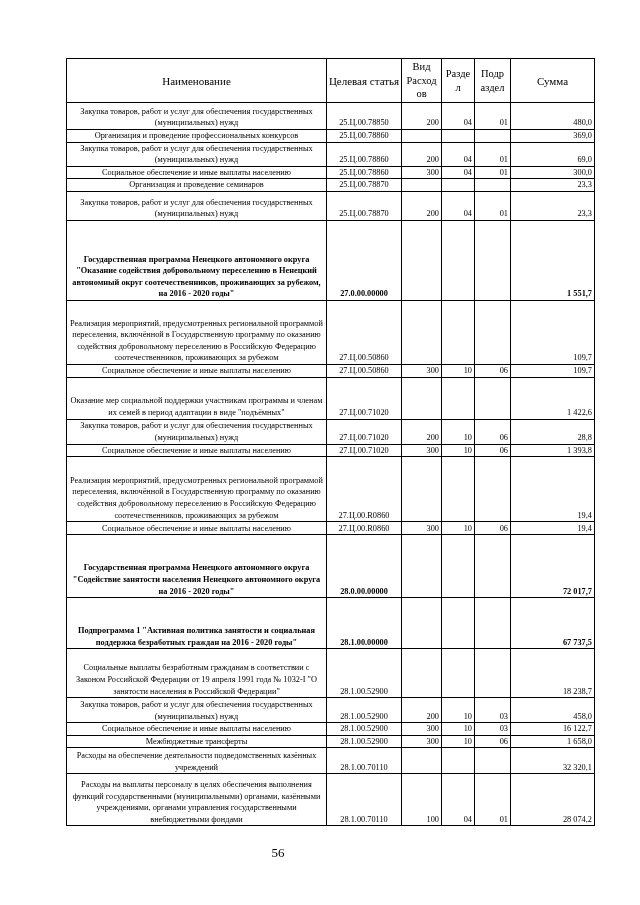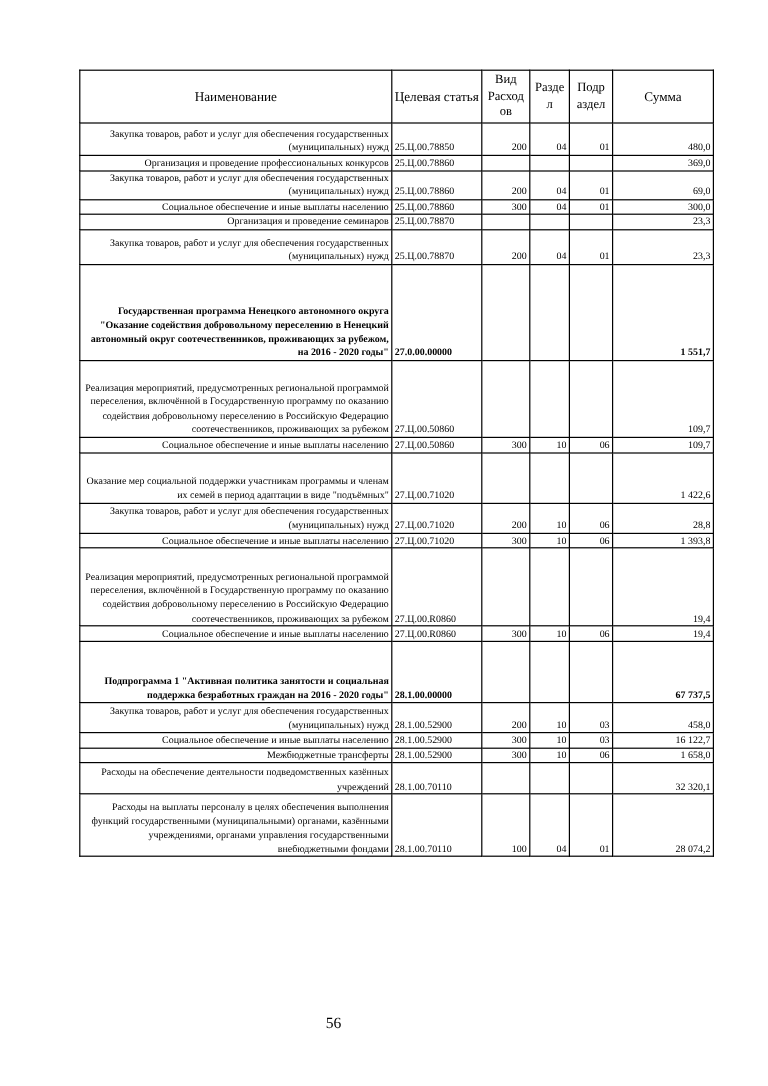--- a/index.html
+++ b/index.html
@@ -5,22 +5,22 @@
   html, body { margin: 0; padding: 0; background: #ffffff; }
   body { width: 640px; height: 905px; position: relative; overflow: hidden;
          font-family: "Liberation Serif", "DejaVu Serif", serif; color: #000; }
   #doc-table { position: absolute; left: 66px; top: 58px; width: 528px;
                border-collapse: collapse; table-layout: fixed; }
   #doc-table td, #doc-table th { border: 1px solid #000; padding: 0 2px;
                font-size: 8.3px; line-height: 11.6px; vertical-align: bottom; overflow: hidden; }
   #doc-table th { font-weight: normal; font-size: 11px; line-height: 14px;
                text-align: center; vertical-align: middle; height: 43px; padding: 0 1px; }
   #doc-table th.narrow { font-size: 10.5px; line-height: 13.5px; }
-  td.name { text-align: right; }
-  td.code { text-align: left; white-space: nowrap; font-family: Liberation Serif, serif; }
+  td.name { text-align: center; }
+  td.code { text-align: center; white-space: nowrap; font-family: Liberation Serif, serif; }
   td.num  { text-align: right; white-space: nowrap; }
   tr.bold td { font-weight: bold; font-size: 8.6px; }
   tr.bold.big td.name { font-size: 9.6px; line-height: 15.4px; }
   tr.bold.big td { padding-bottom: 1px; }
   .page-number { position: absolute; left: 0; width: 556px; top: 845px;
                  text-align: center; font-size: 13px; }
 </style>
 </head>
 <body>
 
@@ -149,27 +149,43 @@
         <td class="num">19,4</td>
       </tr>
       <tr style="height: 13px;">
         <td class="name">Социальное обеспечение и иные выплаты населению</td>
         <td class="code">27.Ц.00.R0860</td>
         <td class="num">300</td>
         <td class="num">10</td>
         <td class="num">06</td>
         <td class="num">19,4</td>
       </tr>
+      <tr class="bold big" style="height: 63px;">
+        <td class="name">Государственная программа Ненецкого автономного округа "Содействие занятости населения Ненецкого автономного округа на 2016 - 2020 годы"</td>
+        <td class="code">28.0.00.00000</td>
+        <td class="num"></td>
+        <td class="num"></td>
+        <td class="num"></td>
+        <td class="num">72 017,7</td>
+      </tr>
       <tr class="bold" style="height: 51px;">
         <td class="name">Подпрограмма 1 "Активная политика занятости и социальная поддержка безработных граждан на 2016 - 2020 годы"</td>
         <td class="code">28.1.00.00000</td>
         <td class="num"></td>
         <td class="num"></td>
         <td class="num"></td>
         <td class="num">67 737,5</td>
+      </tr>
+      <tr style="height: 49px;">
+        <td class="name">Социальные выплаты безработным гражданам в соответствии с Законом Российской Федерации от 19 апреля 1991 года № 1032-I "О занятости населения в Российской Федерации"</td>
+        <td class="code">28.1.00.52900</td>
+        <td class="num"></td>
+        <td class="num"></td>
+        <td class="num"></td>
+        <td class="num">18 238,7</td>
       </tr>
       <tr style="height: 25px;">
         <td class="name">Закупка товаров, работ и услуг для обеспечения государственных (муниципальных) нужд</td>
         <td class="code">28.1.00.52900</td>
         <td class="num">200</td>
         <td class="num">10</td>
         <td class="num">03</td>
         <td class="num">458,0</td>
       </tr>
       <tr style="height: 12px;">

